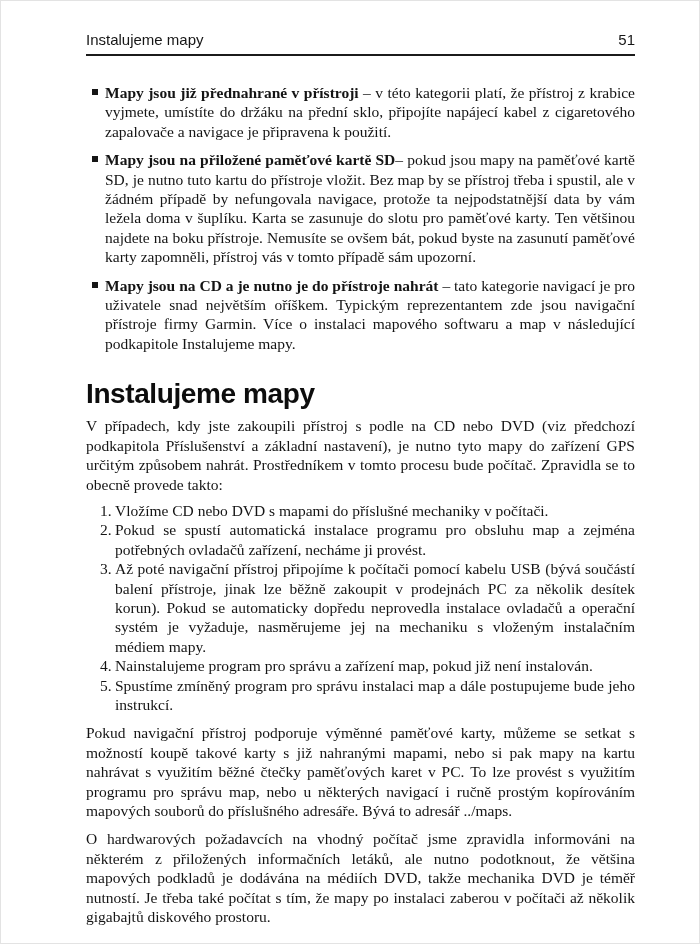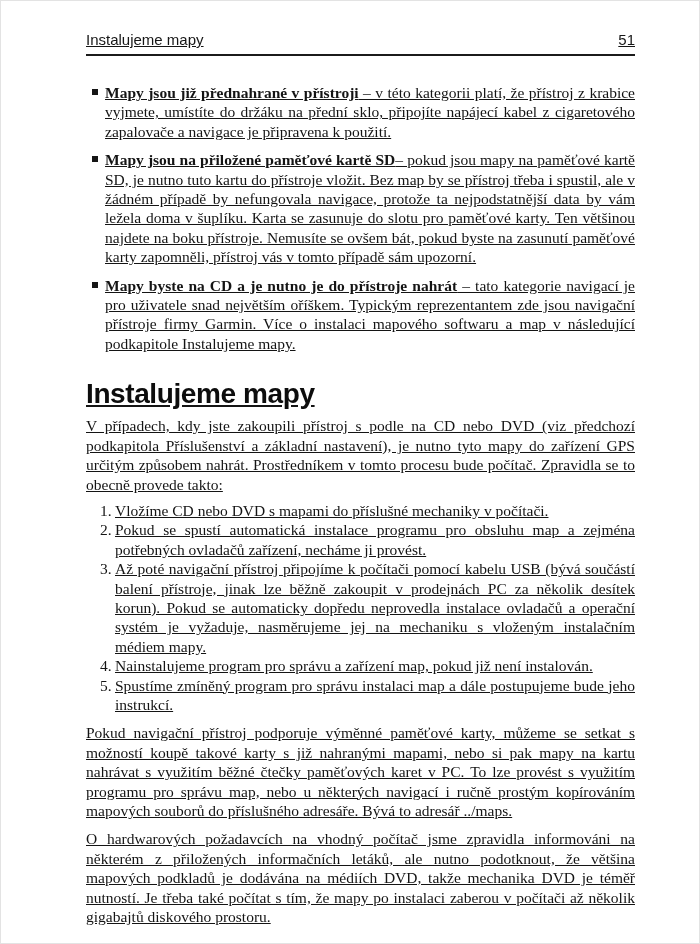--- a/index.html
+++ b/index.html
@@ -5,21 +5,20 @@
   html, body { margin: 0; padding: 0; background: #ffffff; }
   .page {
     position: relative;
     width: 700px;
     height: 944px;
     box-sizing: border-box;
     background: #ffffff;
     border: 1px solid #e3e3e3;
     overflow: hidden;
     color: #141414;
-    text-decoration: underline;
   }
   .content {
     box-sizing: border-box;
     padding: 29px 64px 0 85px; 
   }
   
   .running-head {
     display: flex;
     justify-content: space-between;
     align-items: baseline;
@@ -101,21 +100,21 @@
       <li>
         <span class="sq"></span>
         <b>Mapy jsou již přednahrané v přístroji</b><span> – v této kategorii platí, že přístroj z krabice vyjmete, umístíte do držáku na přední sklo, připojíte napájecí kabel z cigaretového zapalovače a navigace je připravena k použití.</span>
       </li>
       <li>
         <span class="sq"></span>
         <b>Mapy jsou na přiložené paměťové kartě SD</b><span>– pokud jsou mapy na paměťové kartě SD, je nutno tuto kartu do přístroje vložit. Bez map by se přístroj třeba i spustil, ale v žádném případě by nefungovala navigace, protože ta nejpodstatnější data by vám ležela doma v šuplíku. Karta se zasunuje do slotu pro paměťové karty. Ten většinou najdete na boku přístroje. Nemusíte se ovšem bát, pokud byste na zasunutí paměťové karty zapomněli, přístroj vás v tomto případě sám upozorní.</span>
       </li>
       <li>
         <span class="sq"></span>
-        <b>Mapy byste na CD a je nutno je do přístroje nahrát</b><span> – tato kategorie navigací je pro uživatele snad největším oříškem. Typickým reprezentantem zde jsou navigační přístroje firmy Garmin. Více o instalaci mapového softwaru a map v následující podkapitole Instalujeme mapy.</span>
+        <b>Mapy jsou na CD a je nutno je do přístroje nahrát</b><span> – tato kategorie navigací je pro uživatele snad největším oříškem. Typickým reprezentantem zde jsou navigační přístroje firmy Garmin. Více o instalaci mapového softwaru a map v následující podkapitole Instalujeme mapy.</span>
       </li>
     </ul>
 
     <h1 class="section">Instalujeme mapy</h1>
 
     <p class="serif body-par">V případech, kdy jste zakoupili přístroj s podle na CD nebo DVD (viz předchozí podkapitola Příslušenství a základní nastavení), je nutno tyto mapy do zařízení GPS určitým způsobem nahrát. Prostředníkem v tomto procesu bude počítač. Zpravidla se to obecně provede takto:</p>
 
     <ol class="steps serif">
       <li>Vložíme CD nebo DVD s mapami do příslušné mechaniky v počítači.</li>
       <li>Pokud se spustí automatická instalace programu pro obsluhu map a zejména potřebných ovladačů zařízení, necháme ji provést.</li>

